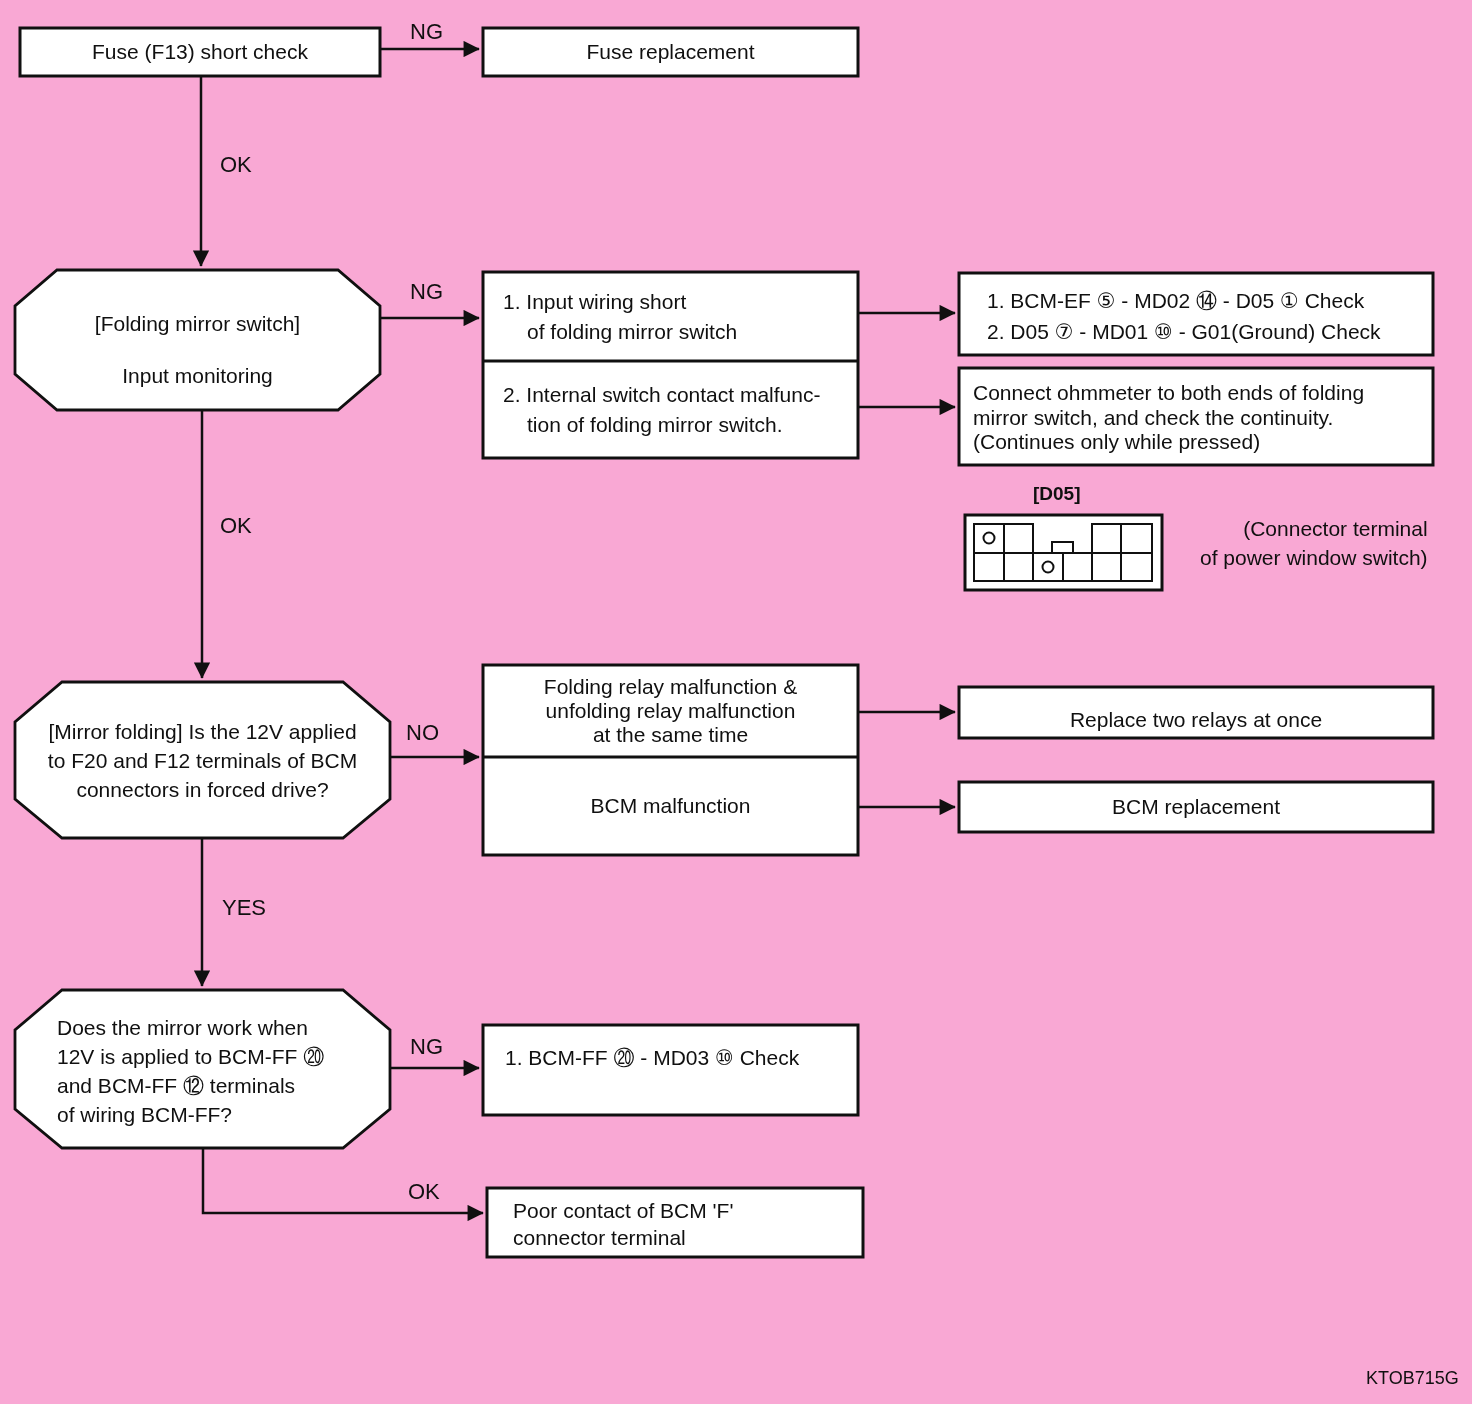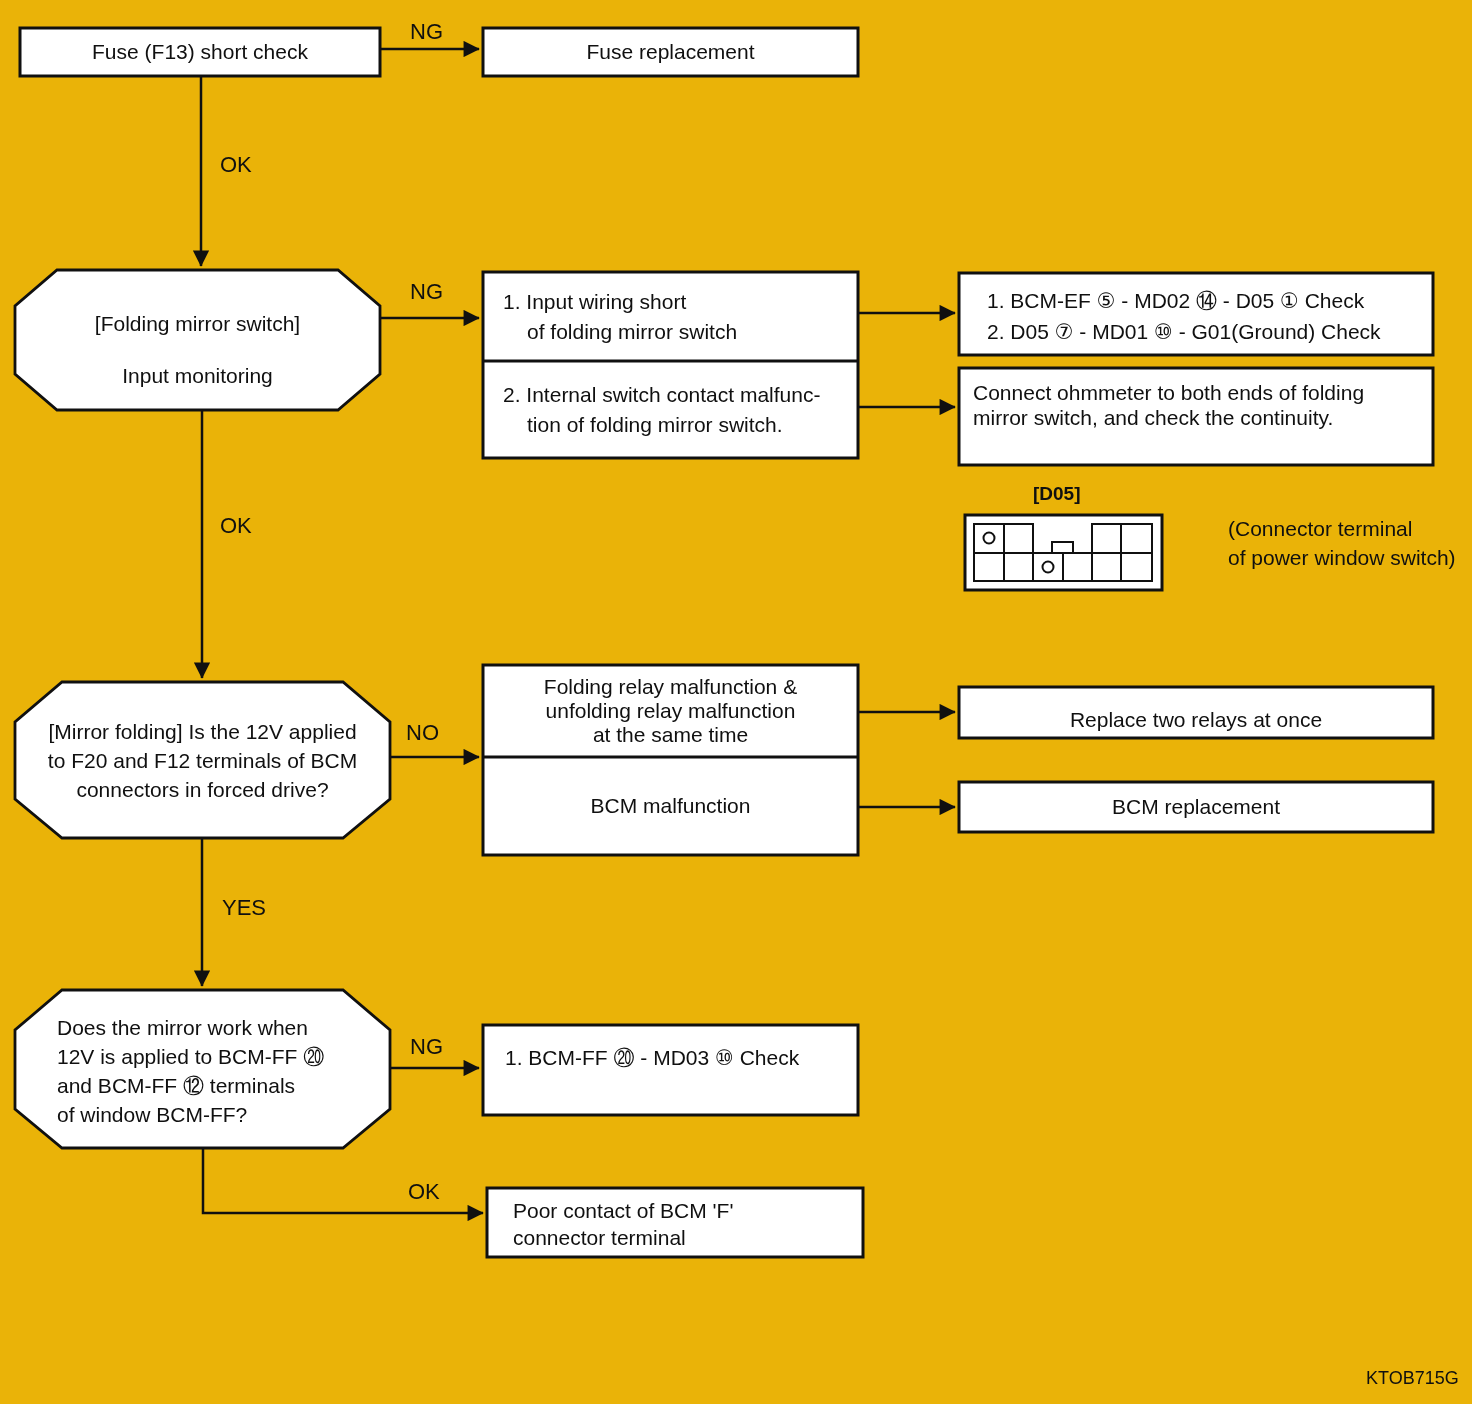--- a/index.html
+++ b/index.html
@@ -1,17 +1,17 @@
 <!DOCTYPE html>
 <html><head>
 <meta charset="utf-8">
 <style>
   html,body{margin:0;padding:0;background:#ffffff;}
   #stage{
-    position:relative;width:1472px;height:1404px;background:#eab308;overflow:hidden;
+    position:relative;width:1472px;height:1404px;background:#f9a8d4;overflow:hidden;
     font-family:"Liberation Sans","DejaVu Sans",sans-serif;color:#101010;
   }
   #shapes{position:absolute;left:0;top:0;z-index:0;}
   .t{position:absolute;z-index:2;font-size:21px;line-height:28px;white-space:nowrap;color:#101010;}
   .c{display:flex;flex-direction:column;align-items:center;justify-content:center;text-align:center;}
   .lbl{font-size:22px;line-height:24px;}
   .ind{padding-left:24px;}
   .bold{font-weight:bold;}
   .lh24{line-height:24px;}
   .lh25{line-height:24.5px;}
@@ -120,24 +120,25 @@
     <div class="ind">tion of folding mirror switch.</div>
   </div>
 
   <div class="t lh31" style="left:973px;top:285px;">
     <div>1. BCM-EF ⑤ - MD02 ⑭ - D05 ① Check</div>
     <div>2. D05 ⑦ - MD01 ⑩ - G01(Ground) Check</div>
   </div>
   <div class="t lh25" style="left:973px;top:381px;">
     <div>Connect ohmmeter to both ends of folding</div>
     <div>mirror switch, and check the continuity.</div>
+    <div>(Continues only while pressed)</div>
   </div>
 
   <div class="t bold" style="left:1033px;top:480px;font-size:19px;">[D05]</div>
-  <div class="t lh29" style="left:1228px;top:514px;">
+  <div class="t lh29" style="left:1200px;top:514px;text-align:right;">
     <div>(Connector terminal</div>
     <div>of power window switch)</div>
   </div>
   <div class="t lbl" style="left:220px;top:514px;">OK</div>
 
   <div class="t c lh29" style="left:15px;top:682px;width:375px;height:156px;">
     <span>[Mirror folding] Is the 12V applied</span>
     <span>to F20 and F12 terminals of BCM</span>
     <span>connectors in forced drive?</span>
   </div>
@@ -157,21 +158,21 @@
   </div>
   <div class="t c" style="left:959px;top:782px;width:474px;height:50px;">
     <span>BCM replacement</span>
   </div>
   <div class="t lbl" style="left:222px;top:896px;">YES</div>
 
   <div class="t lh29" style="left:57px;top:1013px;">
     <div>Does the mirror work when</div>
     <div>12V is applied to BCM-FF ⑳</div>
     <div>and BCM-FF ⑫ terminals</div>
-    <div>of window BCM-FF?</div>
+    <div>of wiring BCM-FF?</div>
   </div>
   <div class="t lbl" style="left:410px;top:1035px;">NG</div>
 
   <div class="t lh30" style="left:505px;top:1043px;">
     <div>1. BCM-FF ⑳ - MD03 ⑩ Check</div>
   </div>
 
   <div class="t lbl" style="left:408px;top:1180px;">OK</div>
   <div class="t lh27" style="left:513px;top:1197px;">
     <div>Poor contact of BCM 'F'</div>

